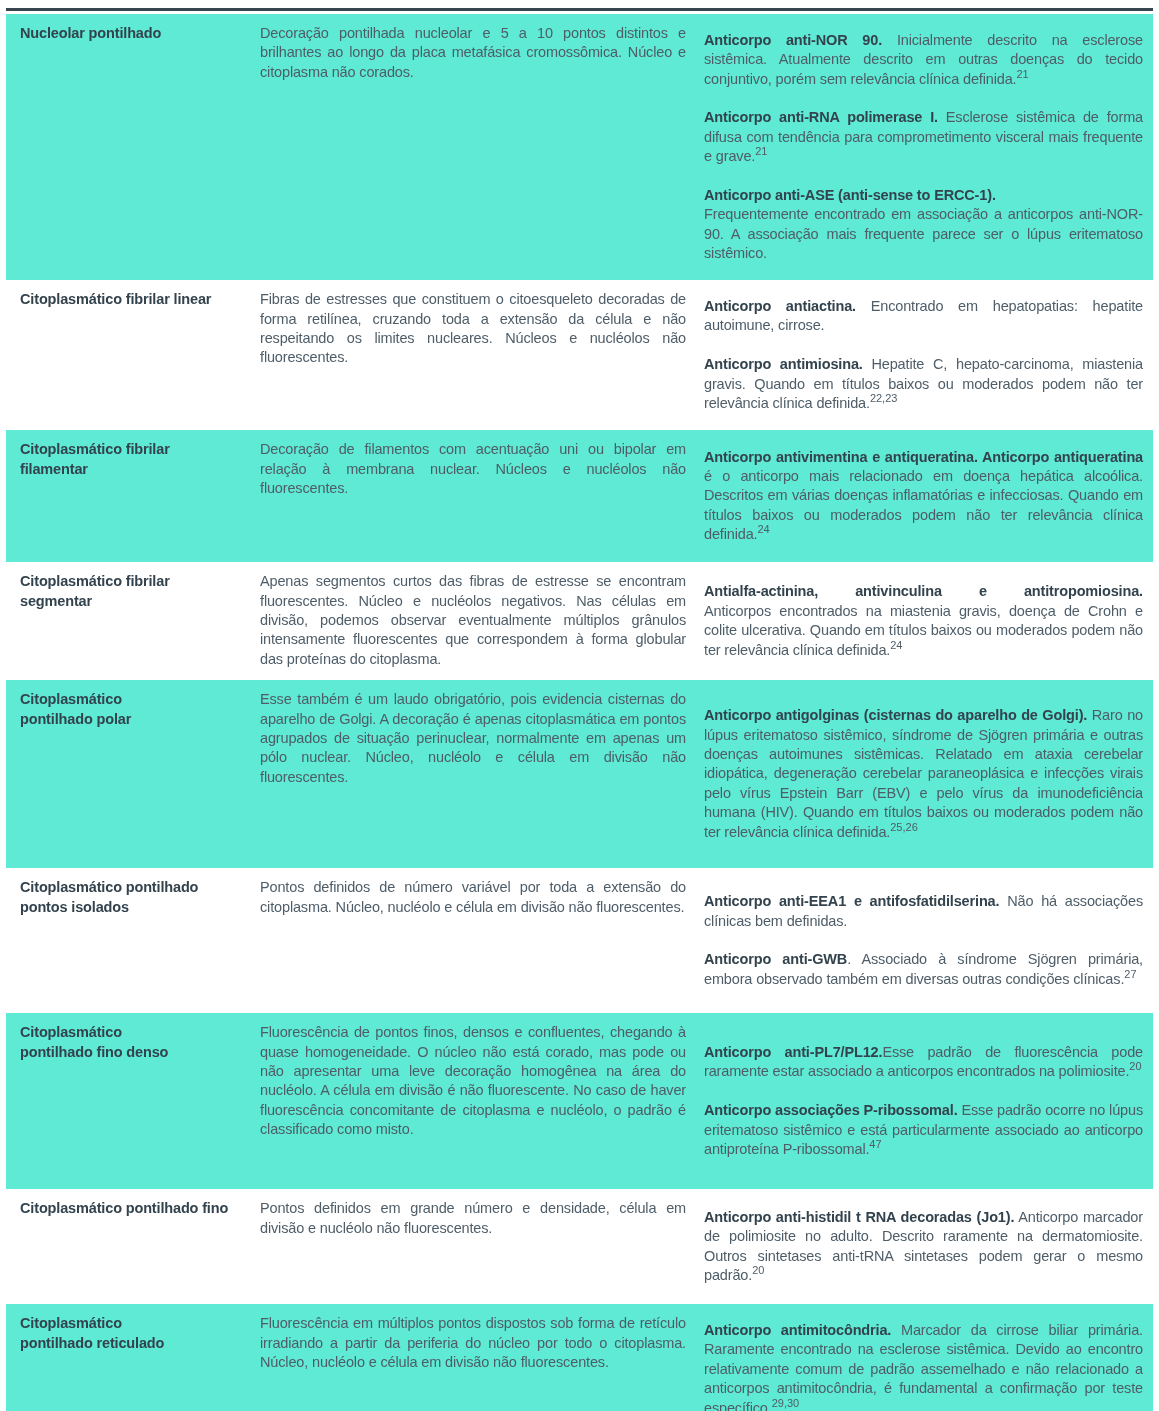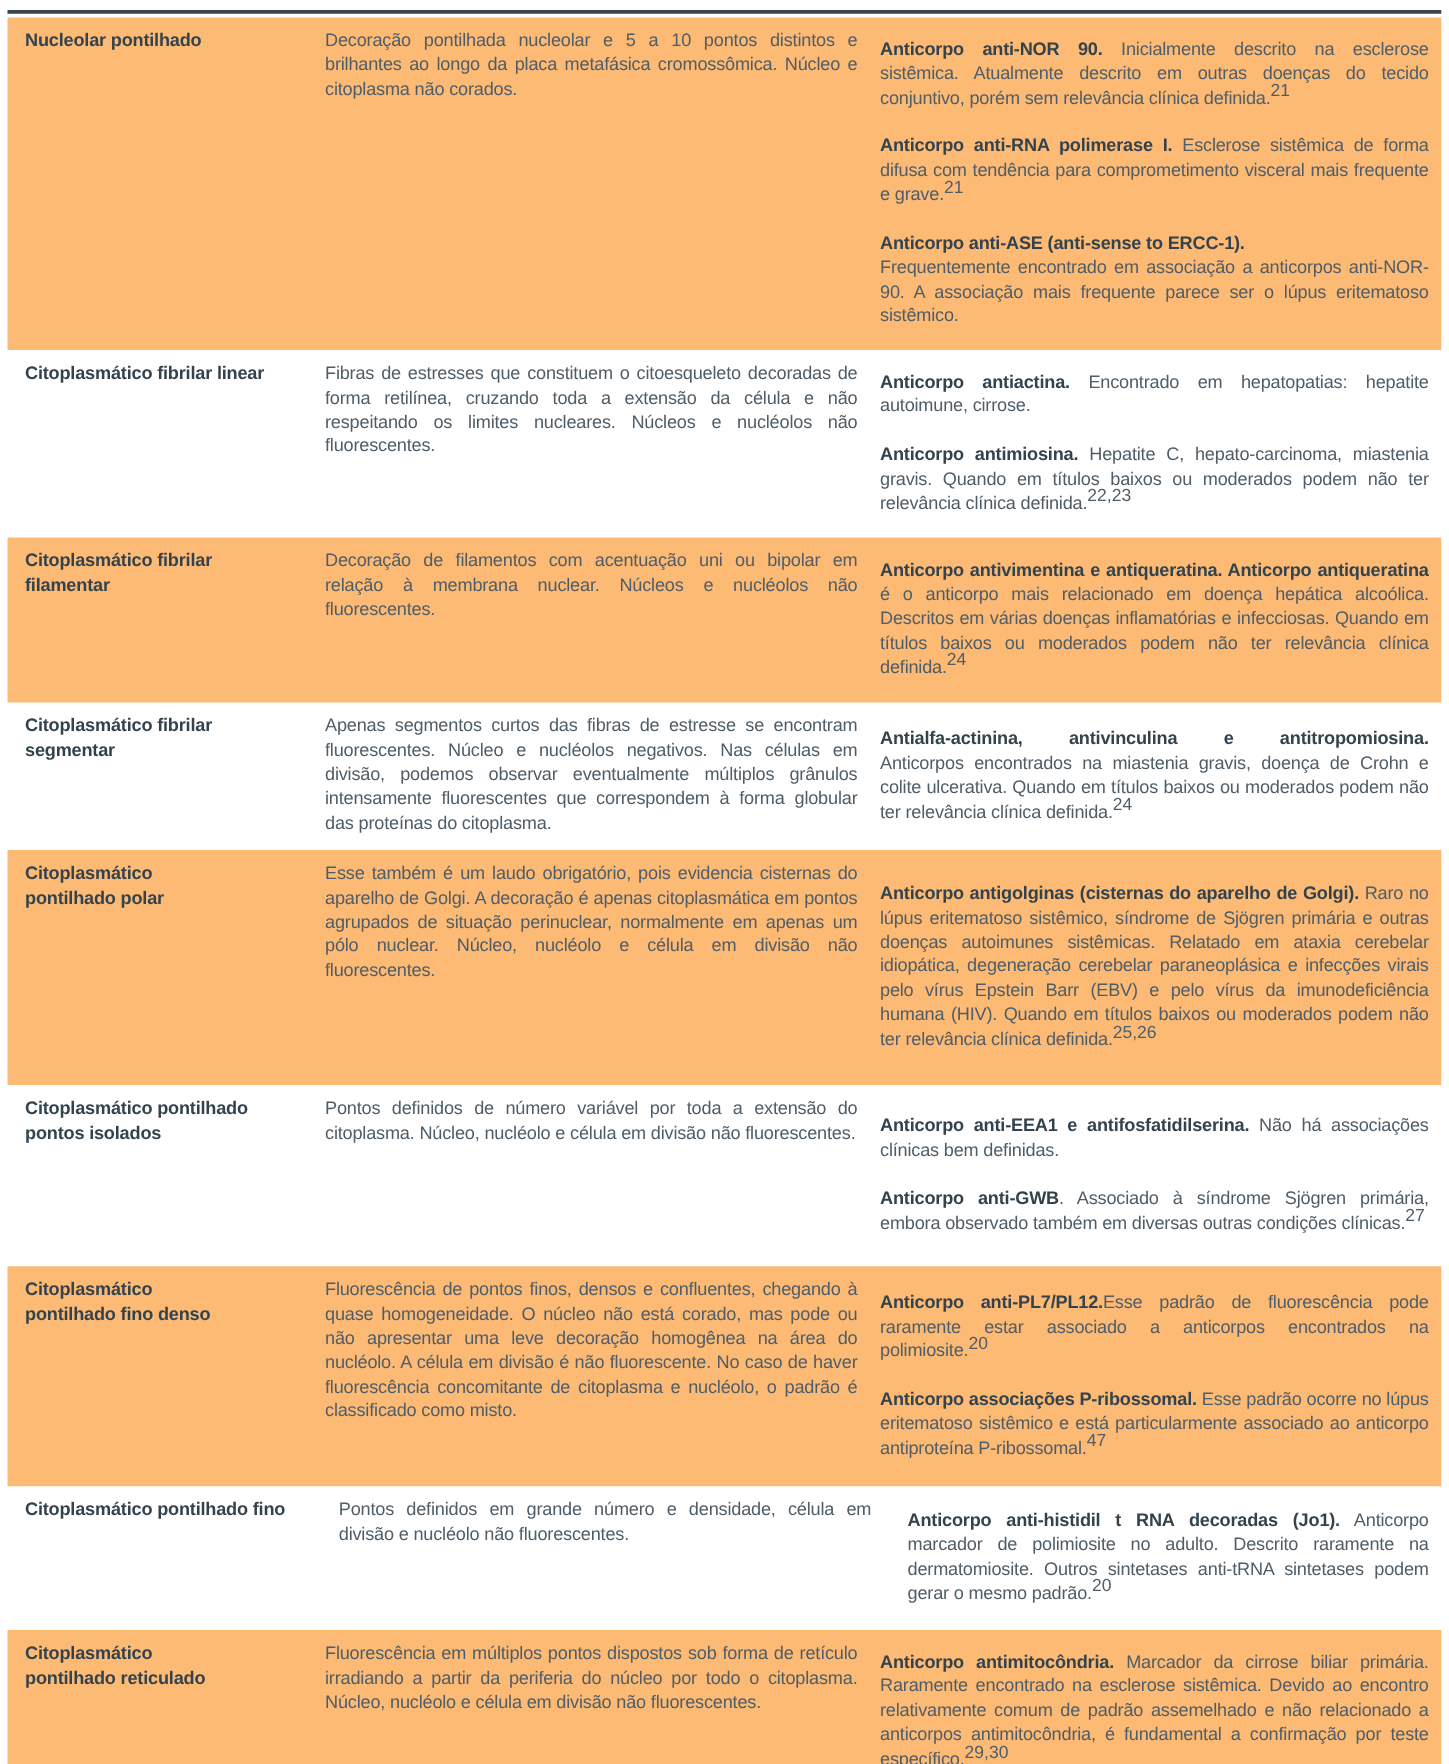--- a/index.html
+++ b/index.html
@@ -1,38 +1,38 @@
 <!DOCTYPE html>
 <html lang="pt"><head>
 <meta charset="utf-8">
 <style>
   html,body{margin:0;padding:0;background:#ffffff;}
   body{width:1159px;font-family:"Liberation Sans",sans-serif;color:#4e5d68;}
   .sheet{box-sizing:border-box;width:1159px;min-height:1411px;padding:8px 6px 6px 6px;}
   .rule{background:#38464f;}
   .rule.top{height:3px;margin-bottom:3px;}
   .row{display:flex;box-sizing:border-box;padding:7px 10px 7px 14px;}
-  .row.shaded{background:#fdba74;}
+  .row.shaded{background:#5eead4;}
   .cell{font-size:14.5px;line-height:19.4px;letter-spacing:-0.15px;}
   .cell.pattern{flex:none;width:240px;font-weight:bold;color:#33434e;white-space:pre-line;padding-top:3px;}
   .cell.desc{flex:none;width:426px;text-align:justify;padding-top:3px;hyphens:auto;}
   .cell.abs{flex:1;margin-left:18px;display:flex;flex-direction:column;justify-content:center;text-align:justify;hyphens:auto;}
   .ab{margin:9.7px 0;}
   .ab-label{font-weight:bold;color:#33434e;}
   .ab-label.block{display:block;}
   .ab-label.stretch{display:block;text-align:justify;text-align-last:justify;}
-  .ab-ref{font-size:14px;line-height:0;vertical-align:super;letter-spacing:0;}
+  .ab-ref{font-size:11px;line-height:0;vertical-align:super;letter-spacing:0;}
   #rows .row:nth-child(1){min-height:238px;}
   #rows .row:nth-child(2){min-height:150px;}
   #rows .row:nth-child(3){min-height:132px;}
   #rows .row:nth-child(4){min-height:118px;}
   #rows .row:nth-child(5){min-height:188px;}
   #rows .row:nth-child(6){min-height:145px;}
   #rows .row:nth-child(7){min-height:176px;}
-  #rows .row:nth-child(8){min-height:115px;gap:11px;}
+  #rows .row:nth-child(8){min-height:115px;}
   #rows .row:nth-child(9){min-height:122px;}
 </style>
 </head>
 <body>
 
 <div class="sheet">
   <div class="rule top"></div>
   <div id="rows">
       <div class="row shaded">
     <div class="cell pattern">Nucleolar pontilhado</div>

